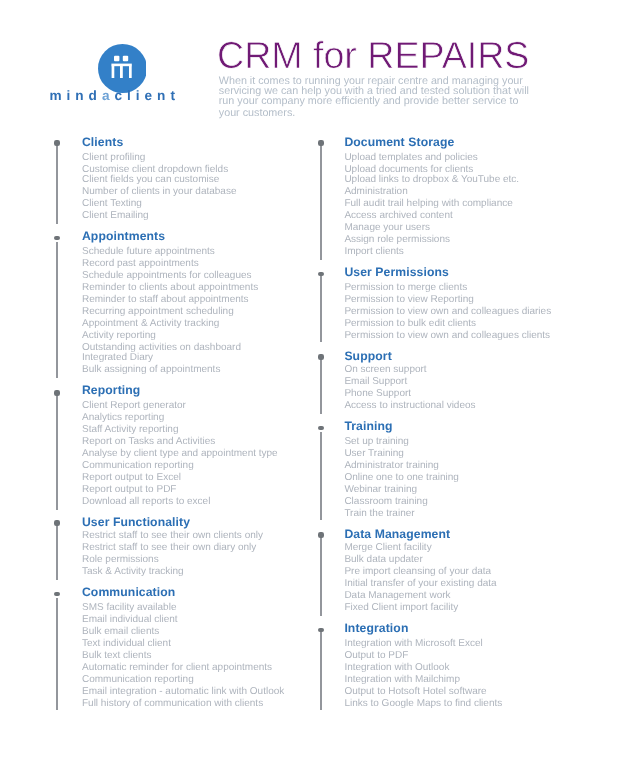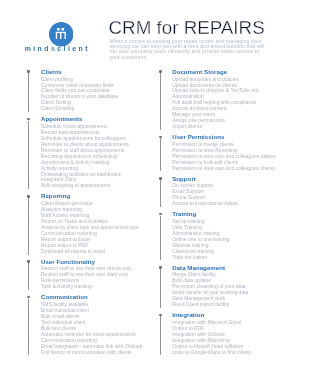--- a/index.html
+++ b/index.html
@@ -5,21 +5,21 @@
   html,body{margin:0;padding:0;background:#ffffff;}
   body{width:298px;height:386px;font-family:"Liberation Sans",sans-serif;overflow:hidden;
        -webkit-font-smoothing:antialiased;}
   .page{position:relative;width:298px;height:386px;background:#fff;}
 
   
   .logo{position:absolute;left:48.6px;top:22.0px;width:24.5px;height:24.5px;}
   .brand{position:absolute;left:24.7px;top:46.4px;font-size:6.8px;line-height:6.8px;font-weight:bold;
          color:#2f6fb5;letter-spacing:2.5px;white-space:nowrap;}
   .brand .a{color:#6fa3d6;}
-    .title{position:absolute;left:108.5px;top:17.0px;font-size:18.8px;color:#0f172a;
+    .title{position:absolute;left:108.5px;top:17.0px;font-size:18.8px;color:#701a75;
          letter-spacing:0px;white-space:nowrap;font-weight:400;
          -webkit-text-stroke:0.35px #ffffff;}
     .intro{position:absolute;left:109.4px;top:39.0px;width:156px;font-size:5.38px;
          line-height:5.2px;color:#b4bec9;}
 
   
   .col{position:absolute;top:67.7px;}
   .col.left{left:27.9px;}
   .col.right{left:159.7px;}
   .sec{position:relative;padding-left:13.1px;margin-bottom:2.96px;}

